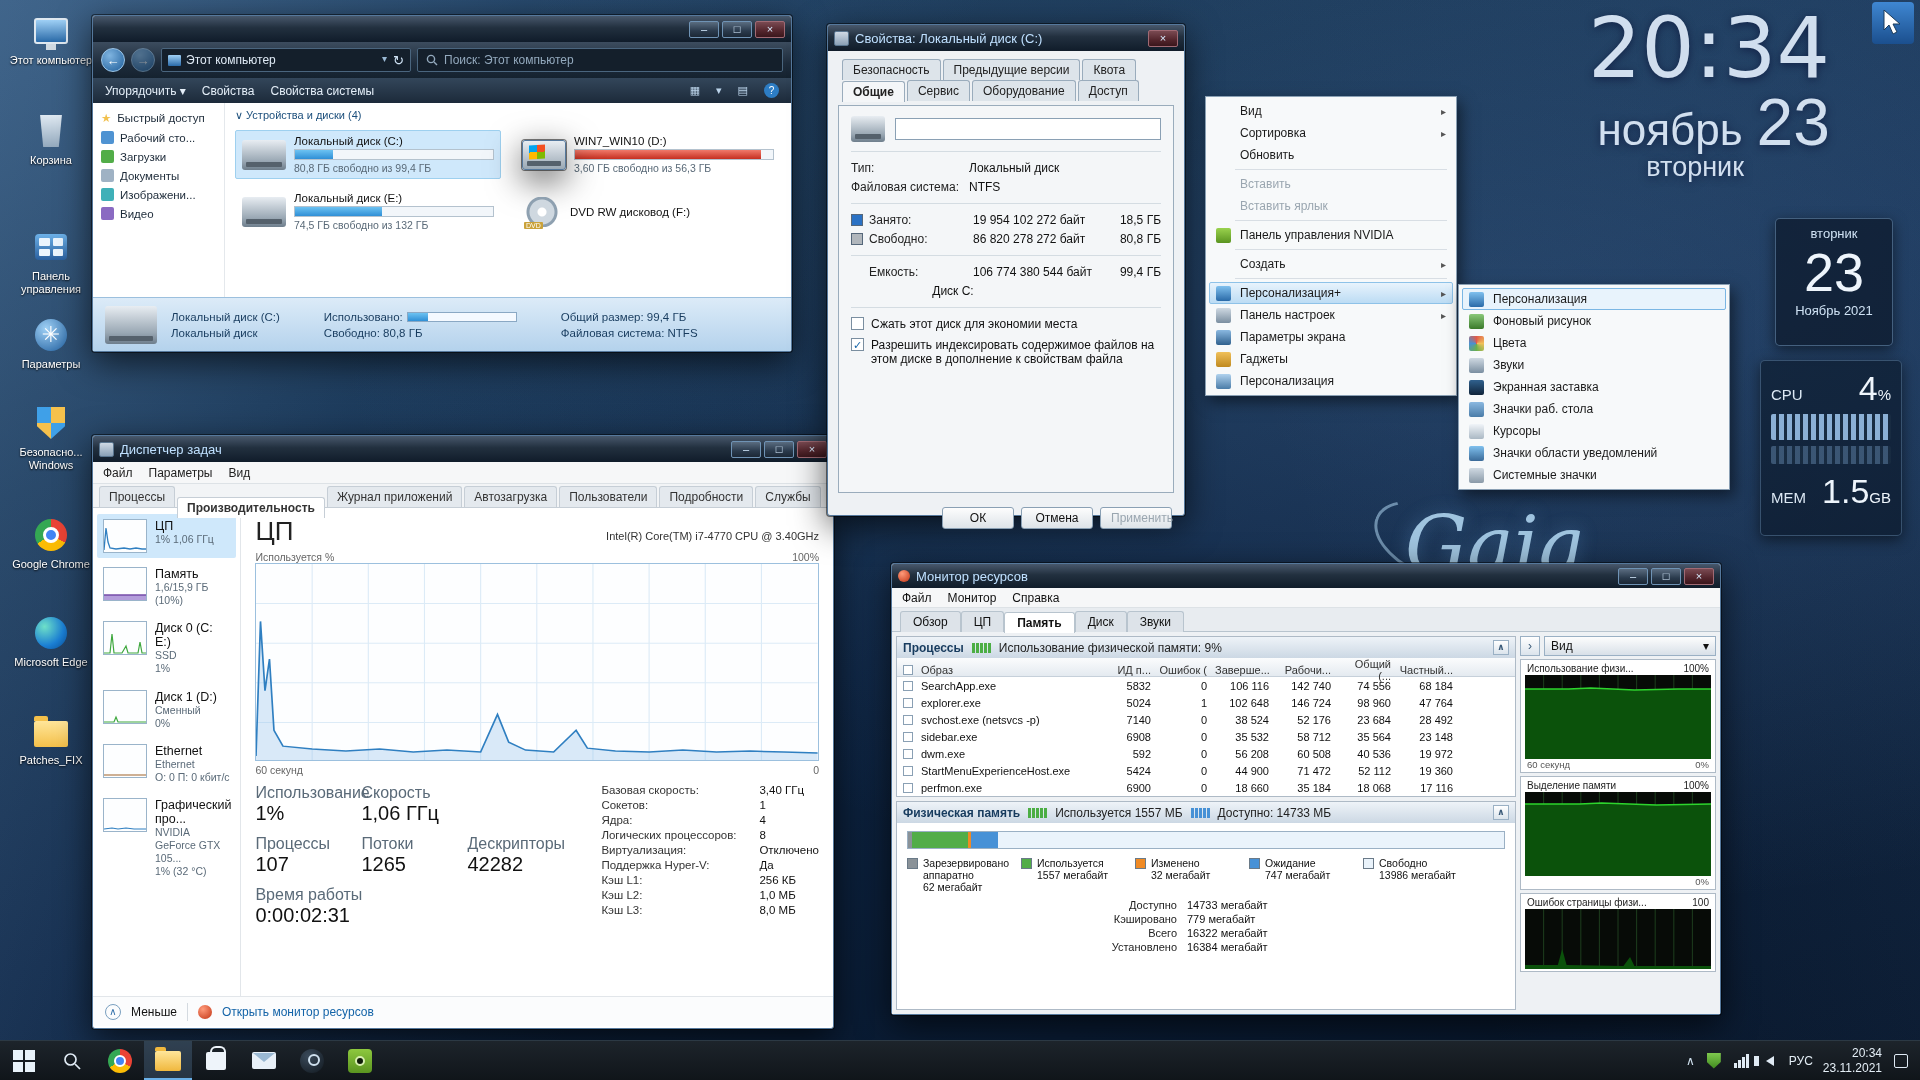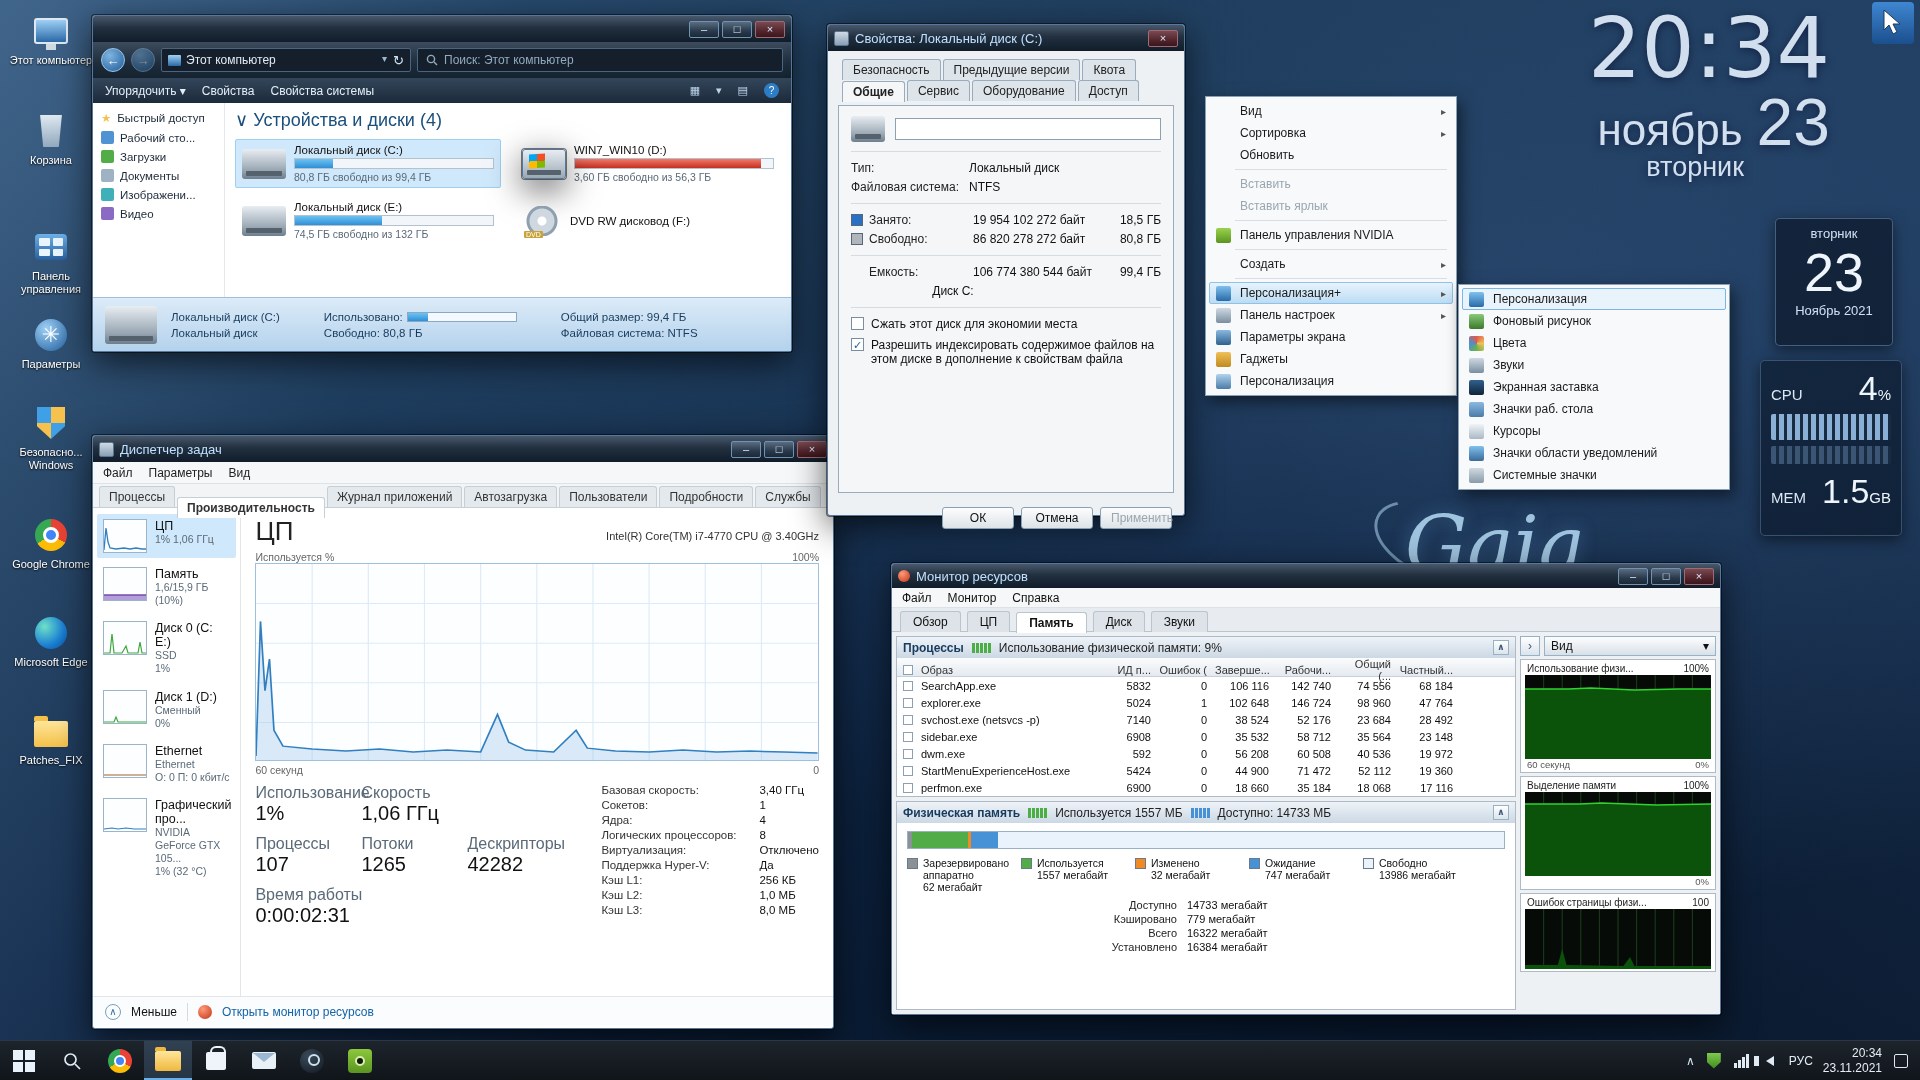--- a/index.html
+++ b/index.html
@@ -45,21 +45,21 @@
 .searchbar{flex:1;height:24px;background:#141f2b;border:1px solid #4a657e;border-radius:2px;display:flex;align-items:center;gap:6px;padding:0 8px;color:#93a9bd;}
 .ex-toolbar{height:25px;background:linear-gradient(#33465a,#1c2a3a);display:flex;align-items:center;gap:16px;padding:0 12px;color:#e4eef8;font-size:12px;}
 .ex-toolbar .spacer{flex:1;}
 .ex-toolbar .mini{color:#bcd4ea;font-size:11px;}
 .helpdot{width:15px;height:15px;border-radius:50%;background:#2d7dc4;color:#fff;text-align:center;line-height:15px;font-size:10px;}
 .ex-body{display:flex;height:194px;background:#fff;}
 .ex-side{width:132px;border-right:1px solid #e4e8ec;padding:8px 0 0 8px;display:flex;flex-direction:column;gap:6px;font-size:11.5px;color:#1c2a38;}
 .ex-side .it{display:flex;align-items:center;gap:6px;}
 .ex-side .sic{width:13px;height:13px;border-radius:2px;flex:0 0 13px;}
 .ex-main{flex:1;padding:6px 10px;}
-.ex-section{color:#1c4f7c;font-size:18px;margin-bottom:8px;}
+.ex-section{color:#1c4f7c;font-size:11px;margin-bottom:8px;}
 .drives{display:grid;grid-template-columns:1fr 1fr;gap:8px 14px;}
 .drive{display:flex;gap:8px;align-items:center;padding:4px 6px;border:1px solid transparent;border-radius:2px;}
 .drive.selected{background:#cfe8fb;border-color:#9ed0ef;}
 .hdd{width:44px;height:30px;background:linear-gradient(#e8edf2,#9aa8b4 70%,#6e7e8c);border-radius:3px;position:relative;}
 .hdd:after{content:"";position:absolute;bottom:3px;left:4px;right:4px;height:5px;background:#55616c;border-radius:1px;}
 .hdd.win{background:linear-gradient(#e8edf2,#9aa8b4);}
 .winflag{position:absolute;left:6px;top:4px;width:16px;height:14px;background:conic-gradient(#f25022 0 25%,#7fba00 0 50%,#ffb900 0 75%,#00a4ef 0);transform:skewY(-4deg);}
 .dvd{width:40px;height:30px;background:radial-gradient(circle at 50% 50%,#fff 0 4px,#cfd8e0 5px 12px,#8ea0b0 13px 15px,transparent 16px);position:relative;}
 .dvdlbl{position:absolute;bottom:-2px;left:2px;font-size:7px;background:#caa23a;color:#fff;padding:0 2px;border-radius:1px;}
 .drive-body{flex:1;min-width:0;}
@@ -138,21 +138,21 @@
 .mi.dis{color:#9aa6b0;}
 .mi.hl{background:linear-gradient(#e8f3fc,#bcdcf4);border-color:#8ec2e8;}
 .mi.focus{background:#e8f3fc;border:1px solid #7ab6e4;}
 .micon{width:15px;height:15px;border-radius:2px;}
 .msep{height:1px;background:#d8dee4;margin:3px 6px 3px 26px;}
 #ctxmenu{left:1205px;top:96px;width:252px;}
 #submenu{left:1458px;top:284px;width:272px;}
 
 #resmon{left:891px;top:563px;width:830px;height:452px;background:#f2f4f6;}
 .rm-menubar{height:20px;background:#f6f7f8;border-bottom:1px solid #dde2e6;display:flex;gap:16px;align-items:center;padding:0 10px;}
-.rm-tabs{height:24px;background:#e8ecf0;display:flex;align-items:center;gap:6px;padding:3px 8px 0;border-bottom:1px solid #b8c4ce;}
+.rm-tabs{height:24px;background:#e8ecf0;display:flex;align-items:center;gap:0;padding:3px 8px 0;border-bottom:1px solid #b8c4ce;}
 .rm-tab{padding:3px 12px;border:1px solid #b8c4ce;border-bottom:none;background:#dde3e9;border-radius:3px 3px 0 0;}
 .rm-tab.active{background:#fff;font-weight:bold;position:relative;top:1px;}
 .rm-body{display:flex;height:382px;background:#eef1f4;padding:4px;gap:4px;}
 .rm-left{flex:1;display:flex;flex-direction:column;gap:4px;min-width:0;}
 .rm-sec{border:1px solid #aebac6;background:#fff;}
 .rm-sechead{height:21px;background:linear-gradient(#eef3f8,#ccd8e4);display:flex;align-items:center;gap:8px;padding:0 6px;font-size:12px;font-weight:bold;color:#173b5e;}
 .ledbar{display:inline-flex;gap:1px;}
 .ledbar i{width:3px;height:10px;background:#4cae44;}
 .ledbar.blue i{background:#4791d6;}
 .rm-sechead .chev{margin-left:auto;width:16px;height:15px;border:1px solid #9ab0c4;background:linear-gradient(#fff,#dbe4ec);color:#3a5a78;font-size:9px;line-height:13px;text-align:center;}

